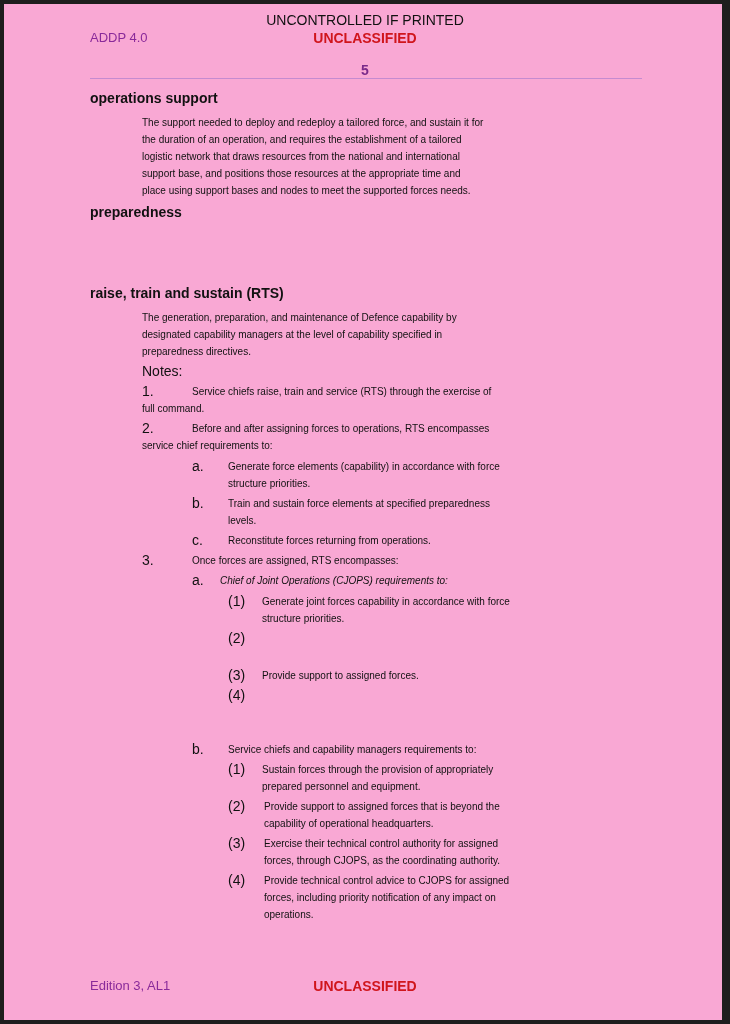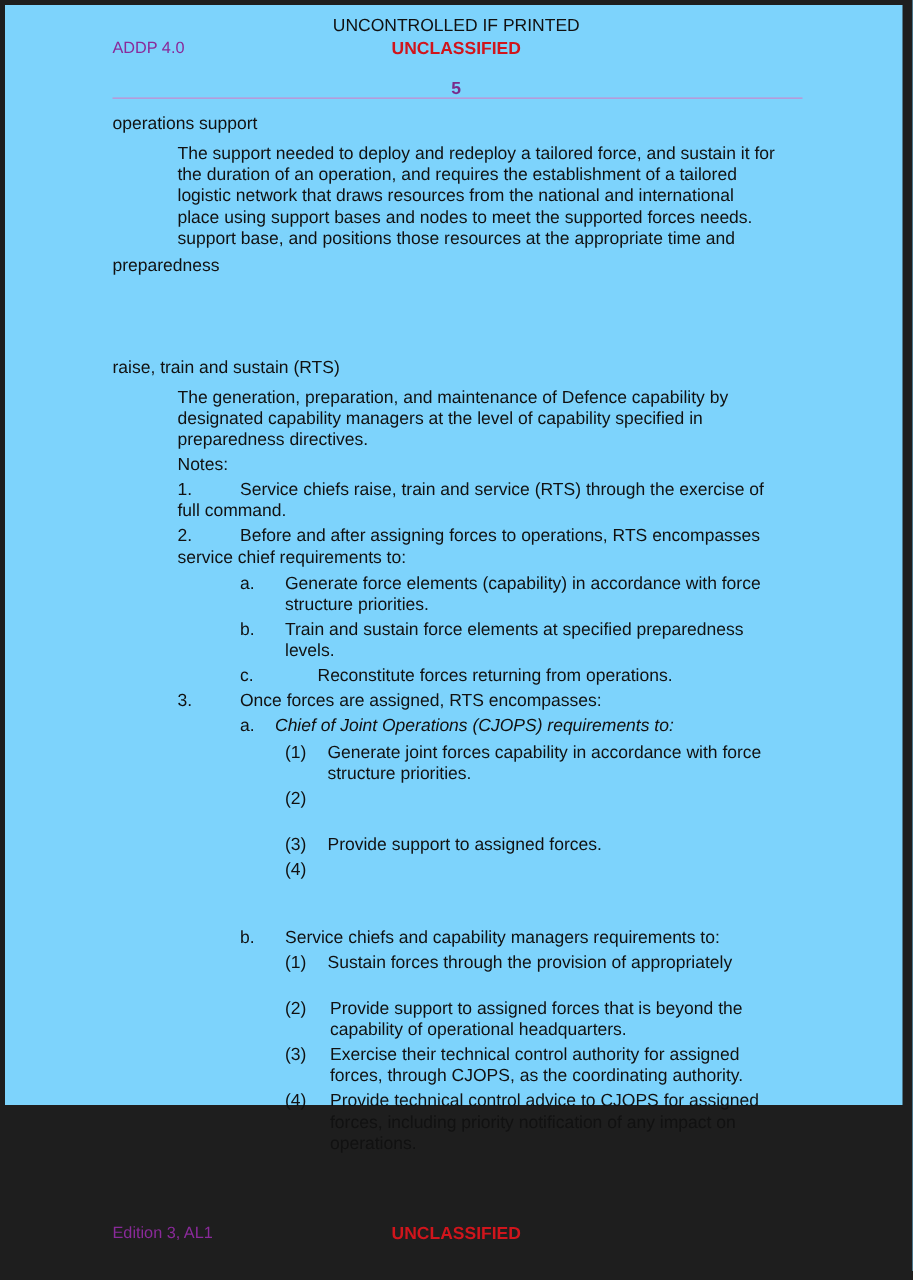--- a/index.html
+++ b/index.html
@@ -1,52 +1,52 @@
 <!DOCTYPE html>
 <html><head>
 <meta charset="utf-8">
 <style>
   html, body { margin:0; padding:0; }
   body {
     width:730px; height:1024px; background:#1e1e1e; position:relative; overflow:hidden;
     font-family:"Liberation Sans", sans-serif; color:#111;
   }
   .page {
-    position:absolute; left:4px; top:4px; width:718px; height:880px; background:#7dd3fc;
+    position:absolute; left:4px; top:4px; width:718px; height:1016px; background:#f9a8d4;
   }
   .abs { position:absolute; white-space:nowrap; }
   .hdr-top { left:0; width:722px; top:8px; text-align:center; font-size:14px; color:#111; }
   .hdr-left { left:86px; top:26px; font-size:13px; color:#8a2a9a;text-align:center; }
   .hdr-class { left:0; width:722px; top:26px; text-align:center; font-size:14px; font-weight:bold; color:#d0151c; }
   .pagenum { left:0; width:722px; top:58px; text-align:center; font-size:14px; font-weight:bold; color:#7a2a8a; }
   .rule { left:86px; top:74px; width:552px; height:1px; background:#c58bd0; }
-  .term { left:86px; font-size:14px; font-weight:normal; }
-  .txt { font-size:14px; line-height:17px; }
+  .term { left:86px; font-size:14px; font-weight:bold; }
+  .txt { font-size:10px; line-height:17px; }
   .lbl { font-size:14px; }
   .ftr-left { left:86px; top:974px; font-size:13px; color:#8a2a9a; }
   .ftr-class { left:0; width:722px; top:974px; text-align:center; font-size:14px; font-weight:bold; color:#d0151c; }
 </style>
 </head>
 <body>
 
 <div class="page">
 
   <div class="abs hdr-top">UNCONTROLLED IF PRINTED</div>
   <div class="abs hdr-left">ADDP 4.0</div>
   <div class="abs hdr-class">UNCLASSIFIED</div>
   <div class="abs pagenum">5</div>
   <div class="abs rule"></div>
 
   <div class="abs term" style="top:86px;">operations support</div>
   <div class="abs txt" style="left:138px; top:110px;">
     <div>The support needed to deploy and redeploy a tailored force, and sustain it for</div>
     <div>the duration of an operation, and requires the establishment of a tailored</div>
     <div>logistic network that draws resources from the national and international</div>
+    <div>support base, and positions those resources at the appropriate time and</div>
     <div>place using support bases and nodes to meet the supported forces needs.</div>
-    <div>support base, and positions those resources at the appropriate time and</div>
   </div>
 
   <div class="abs term" style="top:200px;">preparedness</div>
 
   <div class="abs term" style="top:281px;">raise, train and sustain (RTS)</div>
   <div class="abs txt" style="left:138px; top:305px;">
     <div>The generation, preparation, and maintenance of Defence capability by</div>
     <div>designated capability managers at the level of capability specified in</div>
     <div>preparedness directives.</div>
   </div>
@@ -67,21 +67,21 @@
     <div>structure priorities.</div>
   </div>
 
   <div class="abs lbl" style="left:188px; top:491px;">b.</div>
   <div class="abs txt" style="left:224px; top:491px;">
     <div>Train and sustain force elements at specified preparedness</div>
     <div>levels.</div>
   </div>
 
   <div class="abs lbl" style="left:188px; top:528px;">c.</div>
-  <div class="abs txt" style="left:224px; top:528px;margin-left:26px;">Reconstitute forces returning from operations.</div>
+  <div class="abs txt" style="left:224px; top:528px;">Reconstitute forces returning from operations.</div>
 
   <div class="abs lbl" style="left:138px; top:548px;">3.</div>
   <div class="abs txt" style="left:188px; top:548px;">Once forces are assigned, RTS encompasses:</div>
 
   <div class="abs lbl" style="left:188px; top:568px;">a.</div>
   <div class="abs txt" style="left:216px; top:568px;font-style:italic;">Chief of Joint Operations (CJOPS) requirements to:</div>
 
   <div class="abs lbl" style="left:224px; top:589px;">(1)</div>
   <div class="abs txt" style="left:258px; top:589px;">
     <div>Generate joint forces capability in accordance with force</div>
@@ -94,20 +94,21 @@
   <div class="abs txt" style="left:258px; top:663px;">Provide support to assigned forces.</div>
 
   <div class="abs lbl" style="left:224px; top:683px;">(4)</div>
 
   <div class="abs lbl" style="left:188px; top:737px;">b.</div>
   <div class="abs txt" style="left:224px; top:737px;">Service chiefs and capability managers requirements to:</div>
 
   <div class="abs lbl" style="left:224px; top:757px;">(1)</div>
   <div class="abs txt" style="left:258px; top:757px;">
     <div>Sustain forces through the provision of appropriately</div>
+    <div>prepared personnel and equipment.</div>
   </div>
 
   <div class="abs lbl" style="left:224px; top:794px;">(2)</div>
   <div class="abs txt" style="left:260px; top:794px;">
     <div>Provide support to assigned forces that is beyond the</div>
     <div>capability of operational headquarters.</div>
   </div>
 
   <div class="abs lbl" style="left:224px; top:831px;">(3)</div>
   <div class="abs txt" style="left:260px; top:831px;">

